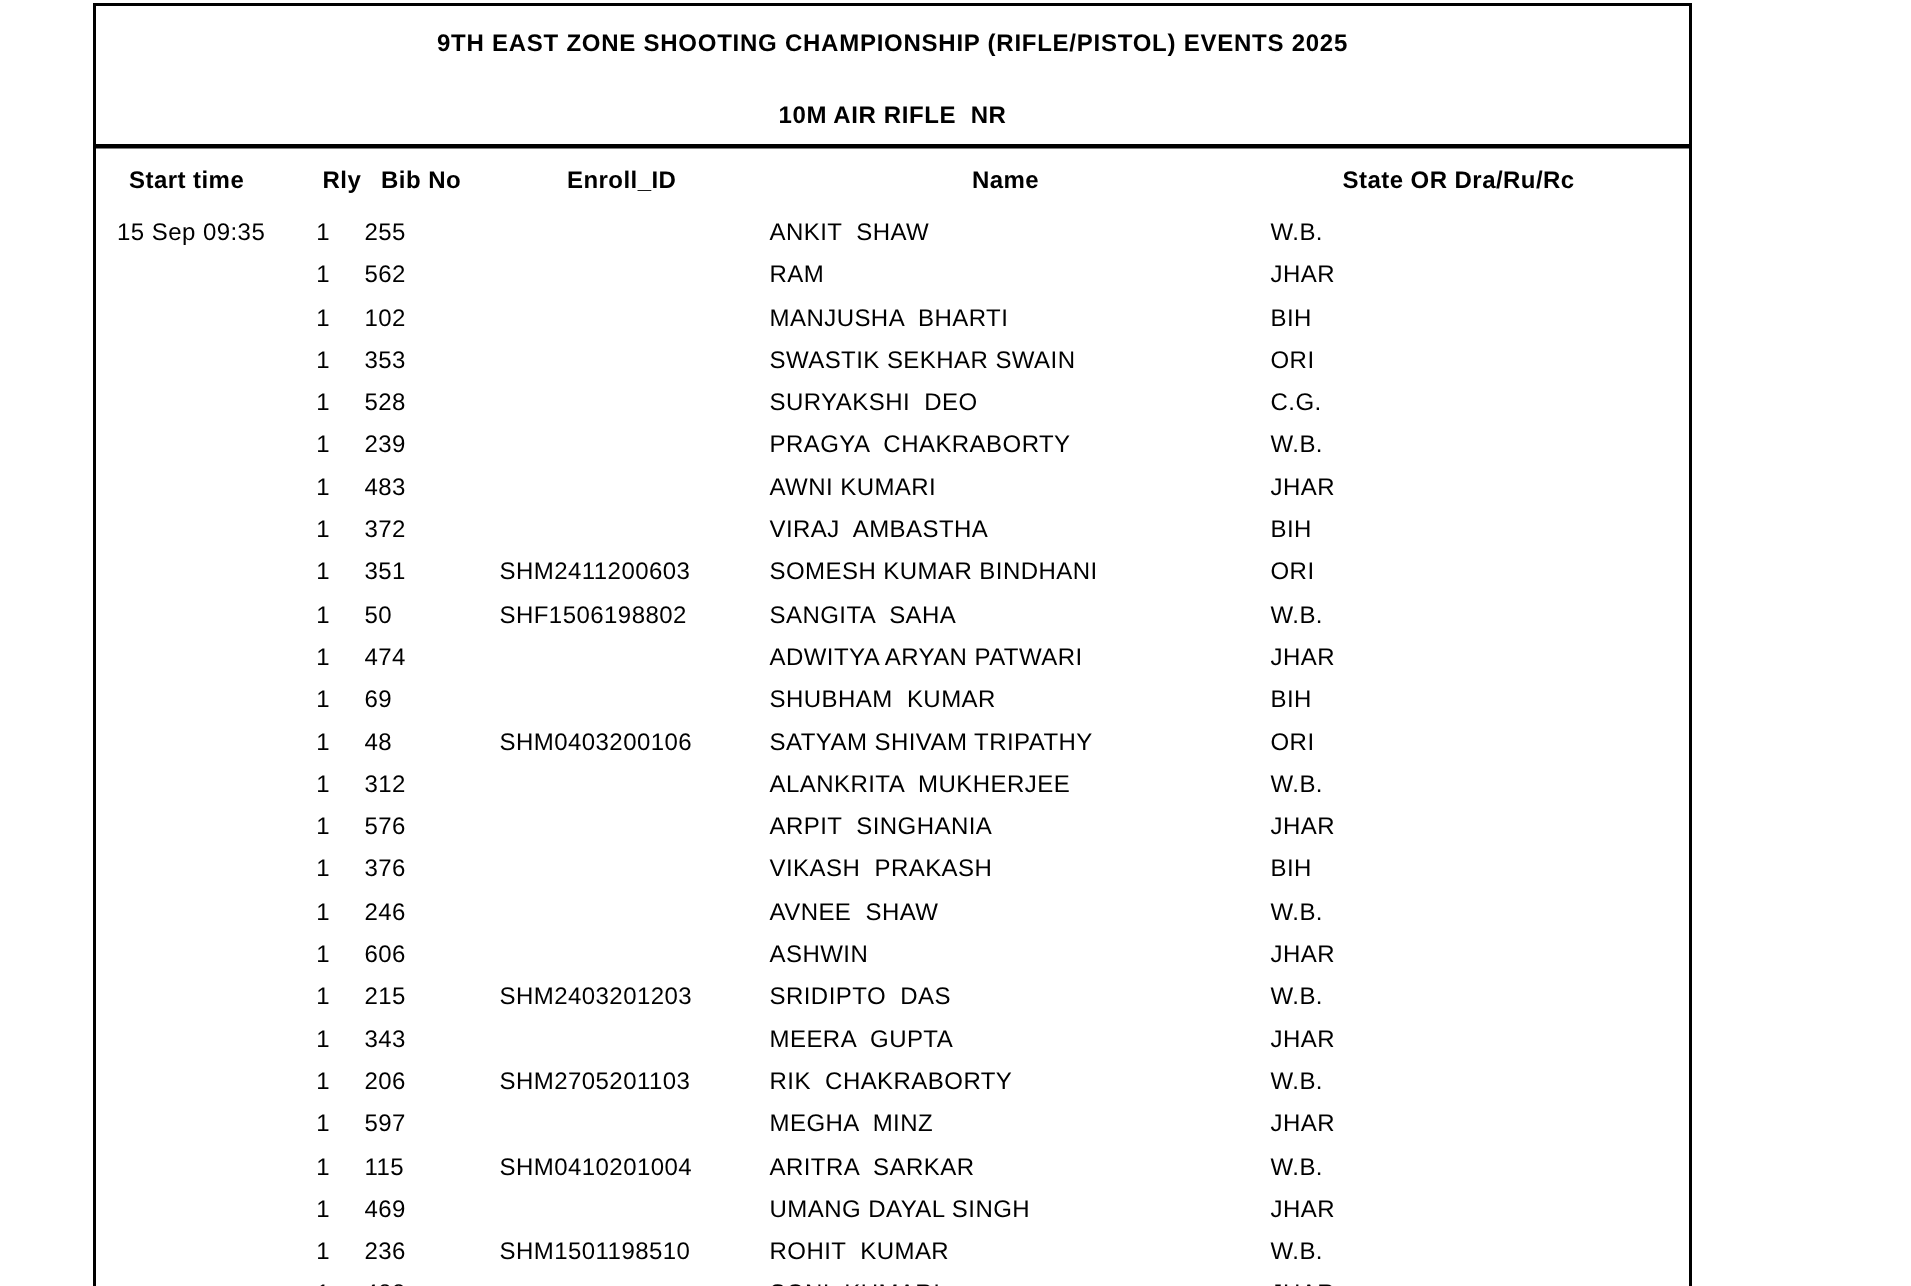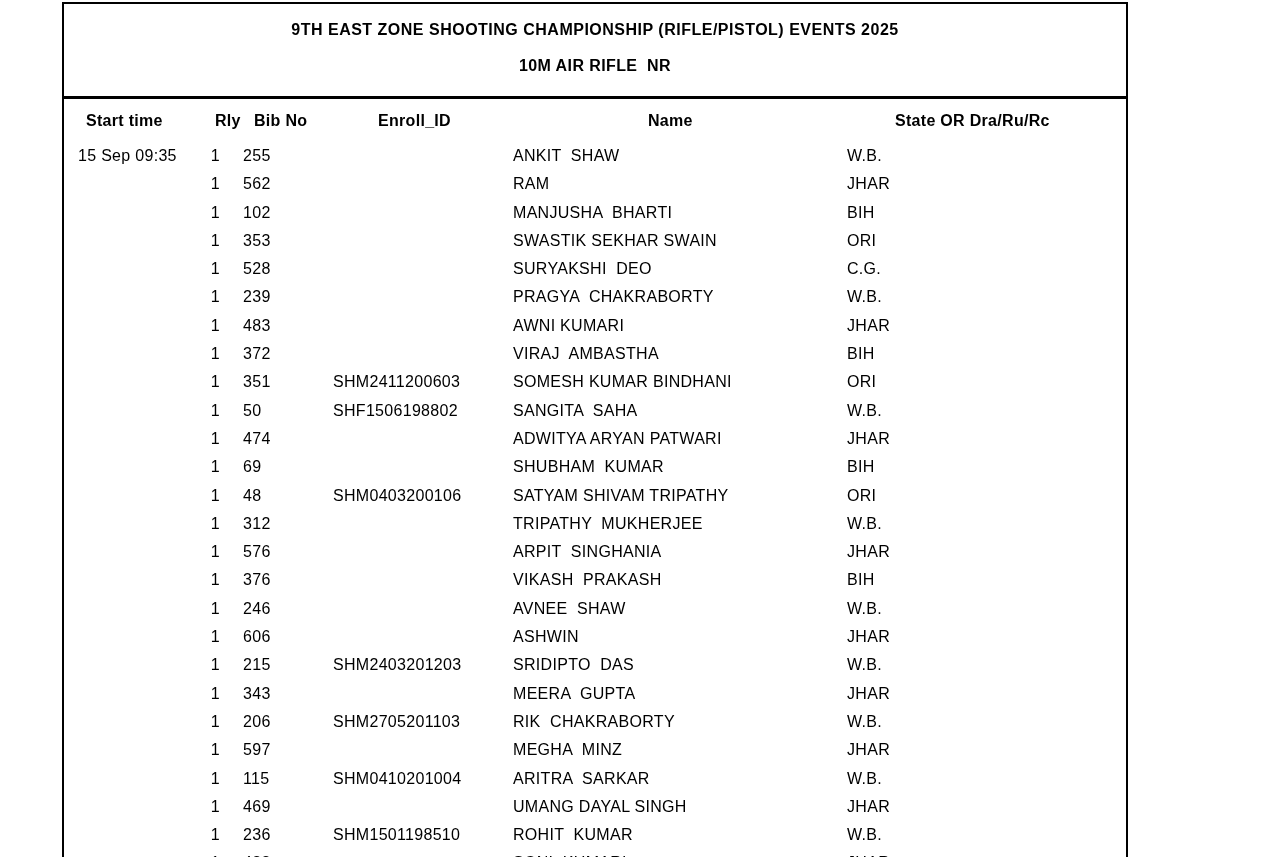--- a/index.html
+++ b/index.html
@@ -25,21 +25,21 @@
   }
   .doc-title {
     padding-top: 16px;
     font-size: 16px;
     font-weight: bold;
     letter-spacing: 0.5px;
     line-height: 20px;
     white-space: pre;
   }
   .doc-subtitle {
-    margin-top: 16px;
+    margin-top: 28px;
     font-size: 16px;
     font-weight: bold;
     letter-spacing: 0.4px;
     line-height: 20px;
     white-space: pre;
   }
   .header-row {
     position: relative;
     height: 43px;
     font-weight: bold;
@@ -209,21 +209,21 @@
       <span class="c enroll">SHM0403200106</span>
       <span class="c name">SATYAM SHIVAM TRIPATHY</span>
       <span class="c state">ORI</span>
     </div>
 
     <div class="row">
       <span class="c time"></span>
       <span class="c rly">1</span>
       <span class="c bib">312</span>
       <span class="c enroll"></span>
-      <span class="c name">TRIPATHY  MUKHERJEE</span>
+      <span class="c name">ALANKRITA  MUKHERJEE</span>
       <span class="c state">W.B.</span>
     </div>
 
     <div class="row">
       <span class="c time"></span>
       <span class="c rly">1</span>
       <span class="c bib">576</span>
       <span class="c enroll"></span>
       <span class="c name">ARPIT  SINGHANIA</span>
       <span class="c state">JHAR</span>

